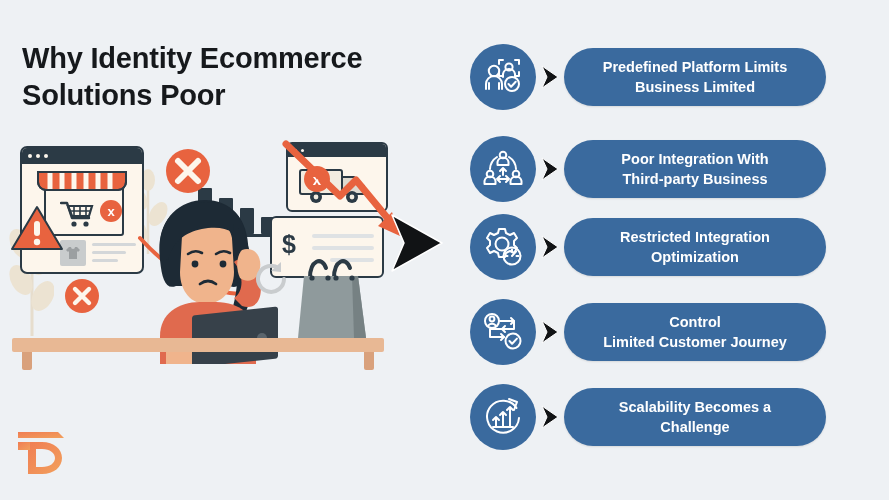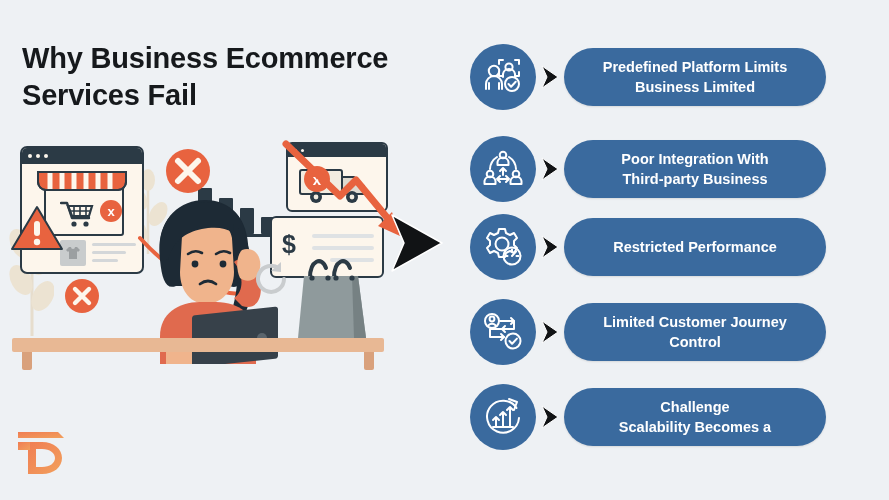--- a/index.html
+++ b/index.html
@@ -82,22 +82,22 @@
 
   
   .logo{position:absolute;left:14px;top:424px;width:58px;height:56px;}
 </style>
 </head>
 <body>
 
 <div class="canvas">
 
   <div class="title">
-    <div>Why Business Ecommerce</div>
-    <div>Services Fail</div>
+    <div>Why Identity Ecommerce</div>
+    <div>Solutions Poor</div>
   </div>
 
   <div class="illus">
 
     <svg class="leafbg" viewBox="0 0 46 140">
       <path d="M24 138 L24 24" stroke="#e6ddcd" stroke-width="3" fill="none"></path>
       <ellipse cx="13" cy="46" rx="10" ry="16" fill="#ece3d2" transform="rotate(-28 13 46)"></ellipse>
       <ellipse cx="35" cy="62" rx="10" ry="16" fill="#ece3d2" transform="rotate(28 35 62)"></ellipse>
       <ellipse cx="13" cy="82" rx="10" ry="16" fill="#ece3d2" transform="rotate(-28 13 82)"></ellipse>
       <ellipse cx="35" cy="98" rx="10" ry="16" fill="#ece3d2" transform="rotate(28 35 98)"></ellipse>
@@ -313,21 +313,22 @@
         </g>
       </svg>
     </div>
     <div class="tri">
       <svg width="20" height="24" viewBox="0 0 20 24">
         <path d="M2 1 L18 12 L2 23 L7 12 Z" fill="#111315" stroke="#ffffff" stroke-width="1"></path>
       </svg>
     </div>
     <div class="pill">
       <div>
-        <div>Restricted Performance</div>
+        <div>Restricted Integration</div>
+        <div>Optimization</div>
       </div>
     </div>
   </div>
 
   <div class="row" style="top:296px;">
     <div class="circ">
       <svg width="42" height="42" viewBox="0 0 42 42">
         <g stroke="#ffffff" stroke-width="2" fill="none" stroke-linecap="round" stroke-linejoin="round">
           <circle cx="10" cy="10" r="7"></circle>
           <circle cx="10" cy="8" r="2.4"></circle>
@@ -342,22 +343,22 @@
         </g>
       </svg>
     </div>
     <div class="tri">
       <svg width="20" height="24" viewBox="0 0 20 24">
         <path d="M2 1 L18 12 L2 23 L7 12 Z" fill="#111315" stroke="#ffffff" stroke-width="1"></path>
       </svg>
     </div>
     <div class="pill">
       <div>
+        <div>Control</div>
         <div>Limited Customer Journey</div>
-        <div>Control</div>
       </div>
     </div>
   </div>
 
   <div class="row" style="top:381px;">
     <div class="circ">
       <svg width="42" height="42" viewBox="0 0 42 42">
         <g stroke="#ffffff" stroke-width="2" fill="none" stroke-linecap="round" stroke-linejoin="round">
           <path d="M34.5 12 A16 16 0 1 0 37 22"></path>
           <path d="M27 3 l8 3 l-3 8"></path>
@@ -368,22 +369,22 @@
         </g>
       </svg>
     </div>
     <div class="tri">
       <svg width="20" height="24" viewBox="0 0 20 24">
         <path d="M2 1 L18 12 L2 23 L7 12 Z" fill="#111315" stroke="#ffffff" stroke-width="1"></path>
       </svg>
     </div>
     <div class="pill">
       <div>
+        <div>Scalability Becomes a</div>
         <div>Challenge</div>
-        <div>Scalability Becomes a</div>
       </div>
     </div>
   </div>
 
   <svg class="logo" viewBox="0 0 58 56">
     <defs>
       <linearGradient id="lg" x1="0" y1="0" x2="1" y2="1">
         <stop offset="0%" stop-color="#f07d53"></stop>
         <stop offset="100%" stop-color="#f2a05c"></stop>
       </linearGradient>

